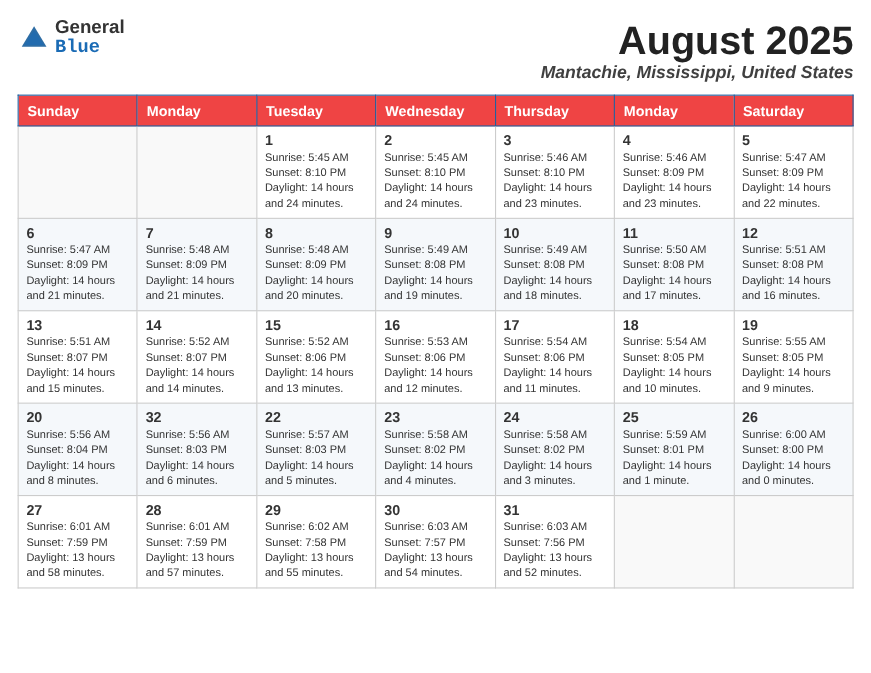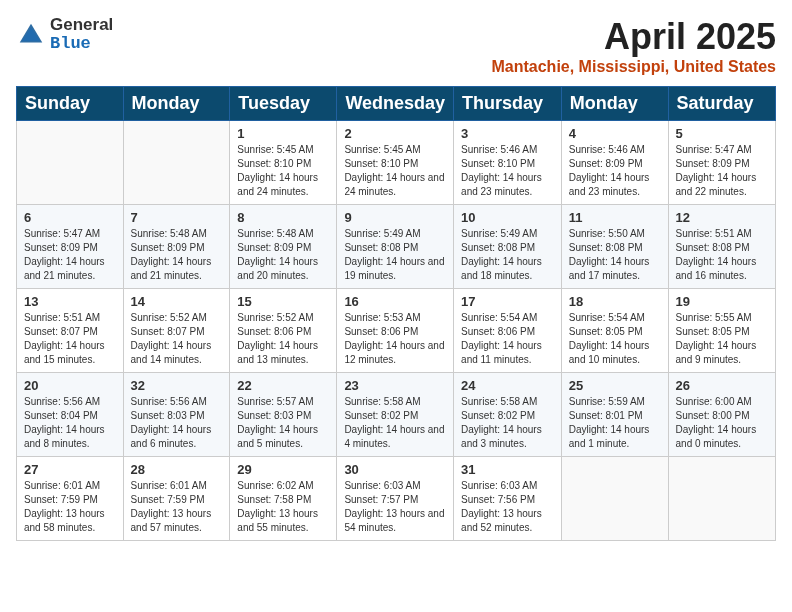--- a/index.html
+++ b/index.html
@@ -37,34 +37,35 @@
     .title-section {
       text-align: right;
     }
     .month-title {
       font-size: 36px;
       font-weight: bold;
       color: #222;
     }
     .location {
       font-size: 16px;
-      color: #c2410c;
+      color: #404040;
       font-weight: 600;
+      font-style: italic;
     }
     .calendar {
       width: 100%;
       border-collapse: collapse;
       border: 1px solid #ccc;
     }
     .calendar th {
-      background-color: #0c4a6e;
+      background-color: #ef4444;
       color: white;
       text-align: left;
       padding: 6px 8px;
-      font-size: 18px;
+      font-size: 13px;
       border: 1px solid #2060a0;
     }
     .calendar td {
       vertical-align: top;
       padding: 5px 7px;
       border: 1px solid #ccc;
       font-size: 10.5px;
       color: #333;
       width: calc(100% / 7);
       min-height: 80px;
@@ -100,21 +101,21 @@
     <svg class="logo-icon" viewBox="0 0 40 40">
       <polygon points="20,5 35,30 5,30" fill="#2e6da4"></polygon>
       <polygon points="20,10 32,28 8,28" fill="#1a6bb5" opacity="0.6"></polygon>
     </svg>
     <div class="logo-text">
       <span class="logo-general">General</span>
       <span class="logo-blue">Blue</span>
     </div>
   </div>
   <div class="title-section">
-    <div class="month-title">April 2025</div>
+    <div class="month-title">August 2025</div>
     <div class="location">Mantachie, Mississippi, United States</div>
   </div>
 </div>
 
 <table class="calendar">
   <thead>
     <tr>
     <th>Sunday</th>
         <th>Monday</th>
         <th>Tuesday</th>

